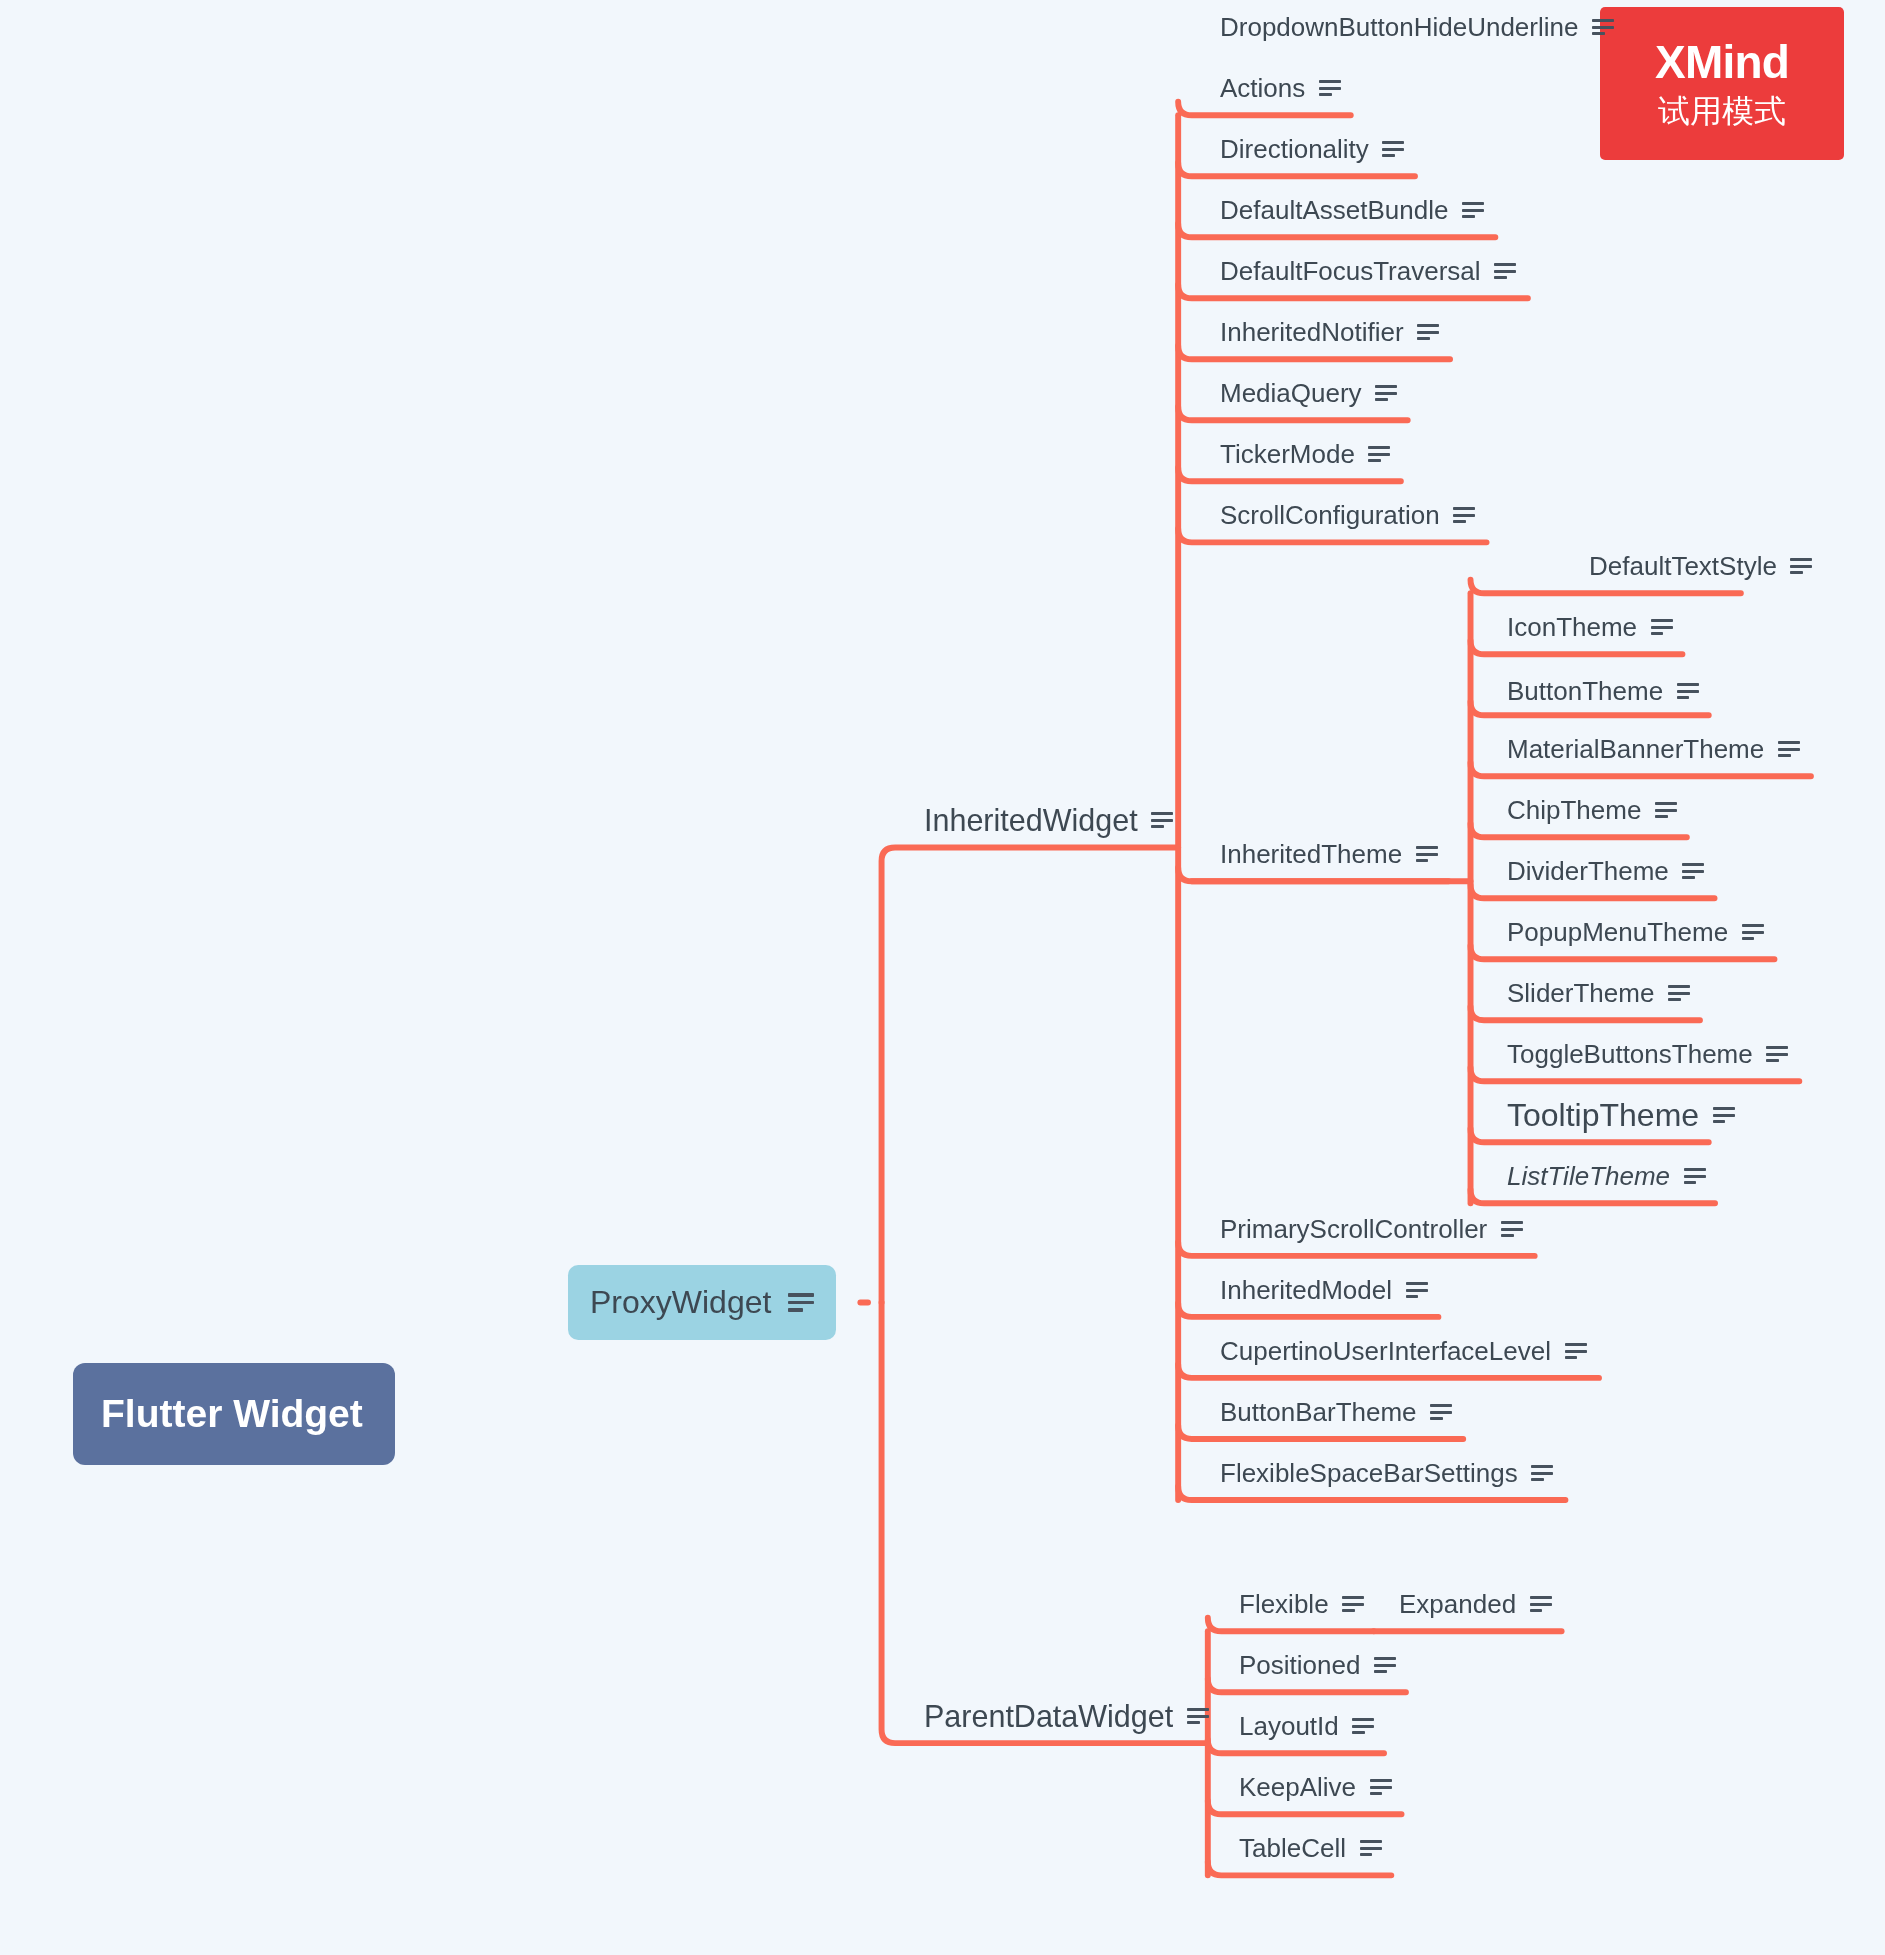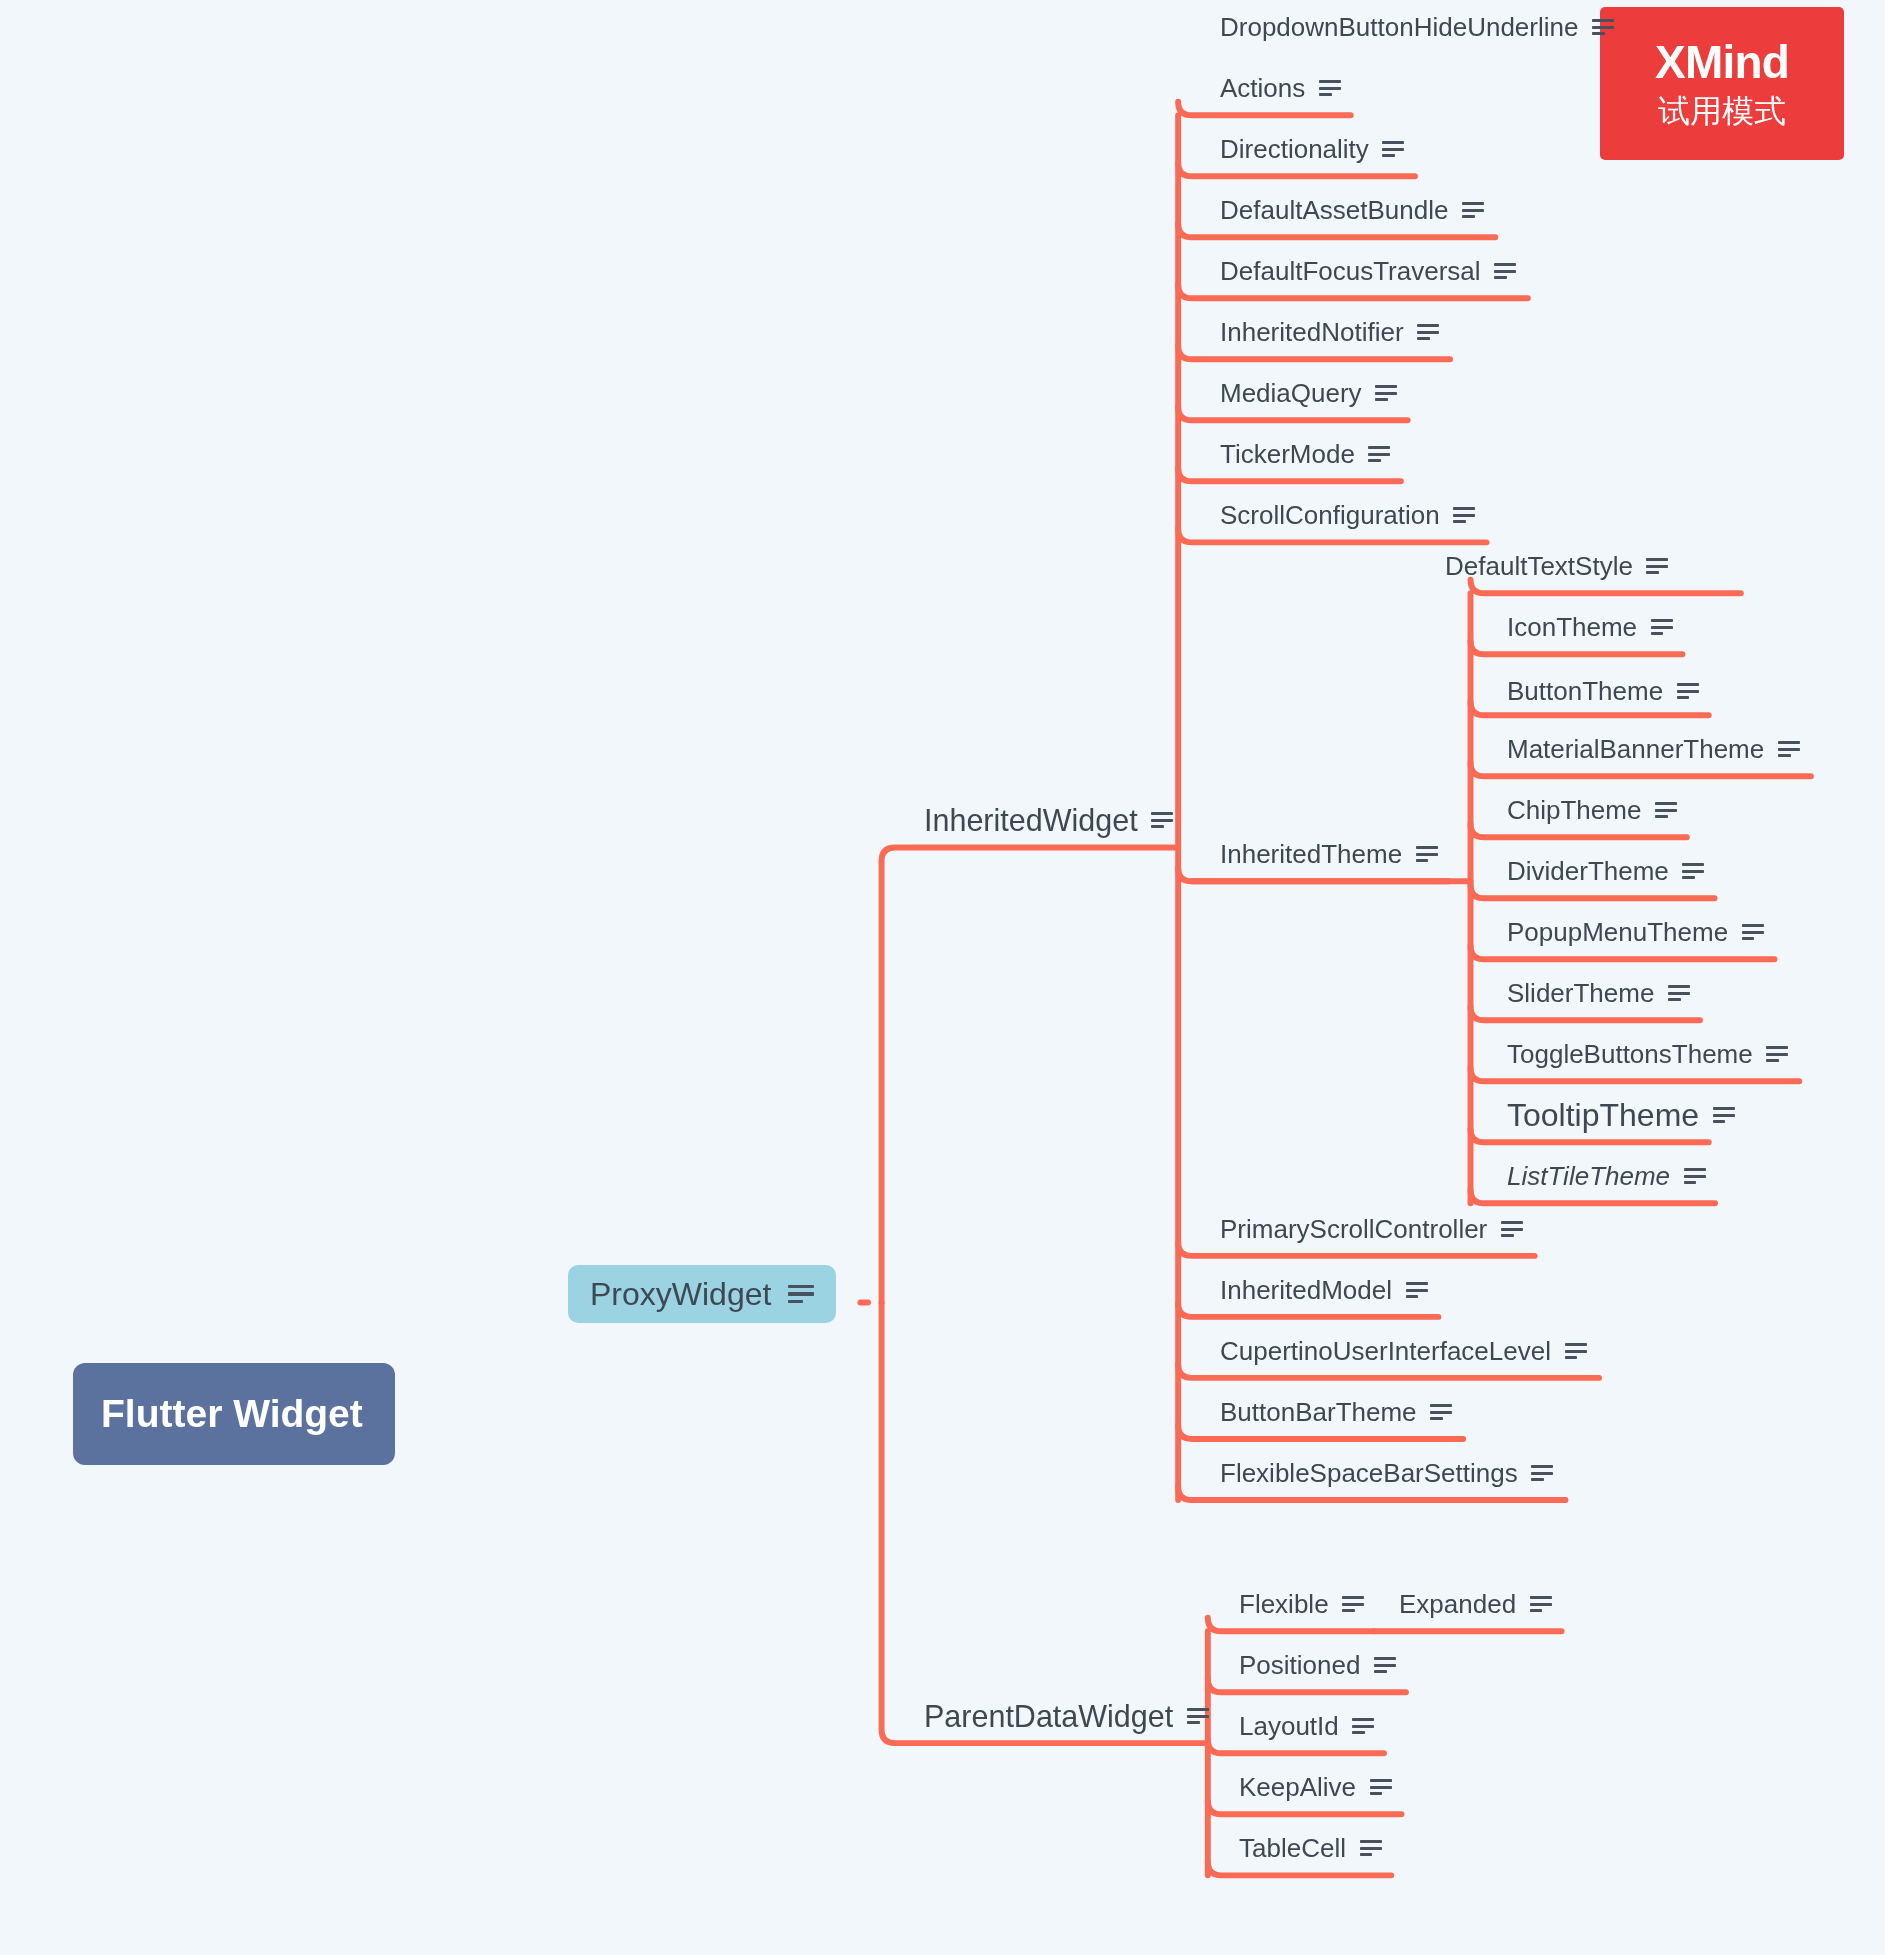--- a/index.html
+++ b/index.html
@@ -31,21 +31,21 @@
 
   .root{
     background:#5b719e;border-radius:12px;
     padding:0 32px;height:102px;
     color:#ffffff;
   }
   .root .label{color:#ffffff;font-size:39px;font-weight:bold;}
 
   .lvl1{
     background:#9bd3e3;border-radius:10.2px;
-    padding:0 22px;height:58px;
+    padding:0 22px;height:75px;
   }
   .lvl1 .label{font-size:32px;}
 
   .plain{height:54px;}
   .plain .label{font-size:26px;}
 
   
   .note-icon{
     display:inline-block;
     margin-left:13.6px;
@@ -260,21 +260,21 @@
         </span>
       </div>
       <div class="node plain" style="left: 1220px;">
         <span class="label" style="font-size: 26px;">DropdownButtonHideUnderline</span>
         <span class="note-icon">
           <i></i>
           <i></i>
           <i></i>
         </span>
       </div>
-      <div class="node plain" style="left: 1445px; top: 539px; justify-content: space-between;">
+      <div class="node plain" style="left: 1589px; top: 539px; justify-content: space-between;">
         <span class="label" style="font-size: 26px;">DefaultTextStyle</span>
         <span class="note-icon">
           <i></i>
           <i></i>
           <i></i>
         </span>
       </div>
       <div class="node plain" style="left: 1507px; top: 600px;">
         <span class="label" style="font-size: 26px;">IconTheme</span>
         <span class="note-icon">

